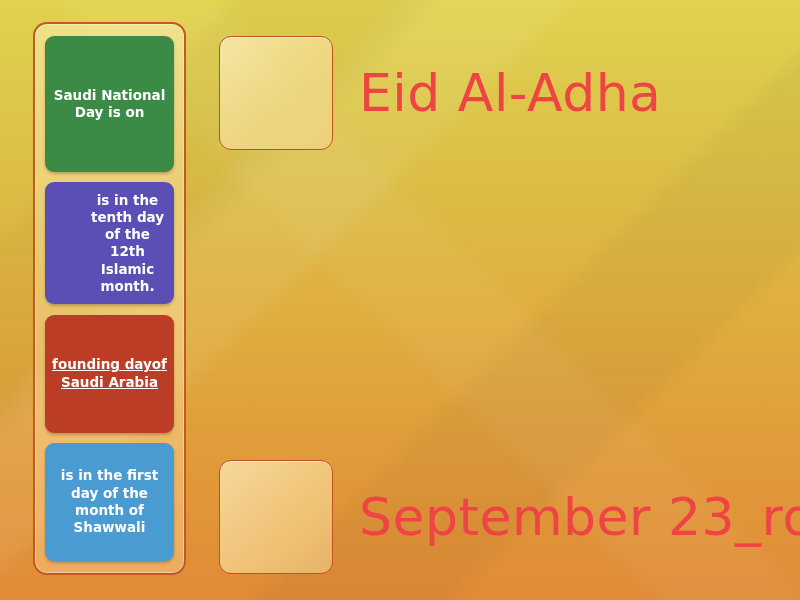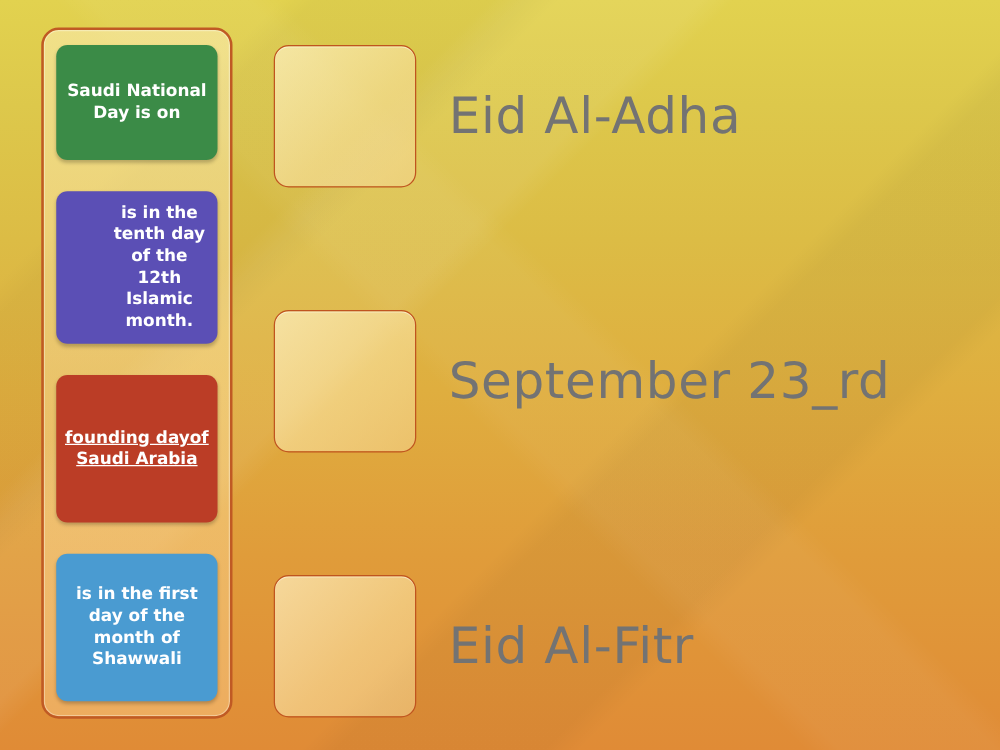--- a/index.html
+++ b/index.html
@@ -88,21 +88,21 @@
     text-align: center;
     display: flex;
     align-items: center;
     justify-content: center;
     padding: 6px 6px;
     box-shadow: 0 2px 3px rgba(0,0,0,0.22);
     cursor: grab;
     user-select: none;
   }
 
-  .tile-0 { height: 92px; }
+  .tile-0 { height: 136px; }
   .tile-1 { height: 122px; }
   .tile-2 { height: 118px; text-decoration: underline; }
   .tile-3 { height: 118px; }
 
   .tile-text { display: block; width: 100%; }
 
   
   .answers {
     position: absolute;
     left: 219px;
@@ -128,23 +128,23 @@
     border-radius: 12px;
     background: linear-gradient(135deg,
                  rgba(255,242,196,0.70) 0%,
                  rgba(250,226,160,0.62) 55%,
                  rgba(246,214,144,0.55) 100%);
     box-shadow: inset 0 1px 0 rgba(255,255,255,0.45);
   }
 
   .answer-label {
     margin-left: 26px;
-    color: #737373;
+    color: #ef4444;
     font-family: "DejaVu Sans", sans-serif;
-    font-size: 40px;
+    font-size: 52px;
     font-weight: 400;
     letter-spacing: 0.5px;
     white-space: nowrap;
   }
 </style>
 </head>
 <body>
 
 <div class="bg-bands"></div>
 
@@ -174,18 +174,14 @@
     <div class="drop-box"></div>
     <div class="answer-label">Eid Al-Adha</div>
   </div>
 
 
   <div class="answer-row">
     <div class="drop-box"></div>
     <div class="answer-label">September 23_rd</div>
   </div>
 
-  <div class="answer-row">
-    <div class="drop-box"></div>
-    <div class="answer-label">Eid Al-Fitr</div>
-  </div>
 
 </div>
 
 </body></html>

